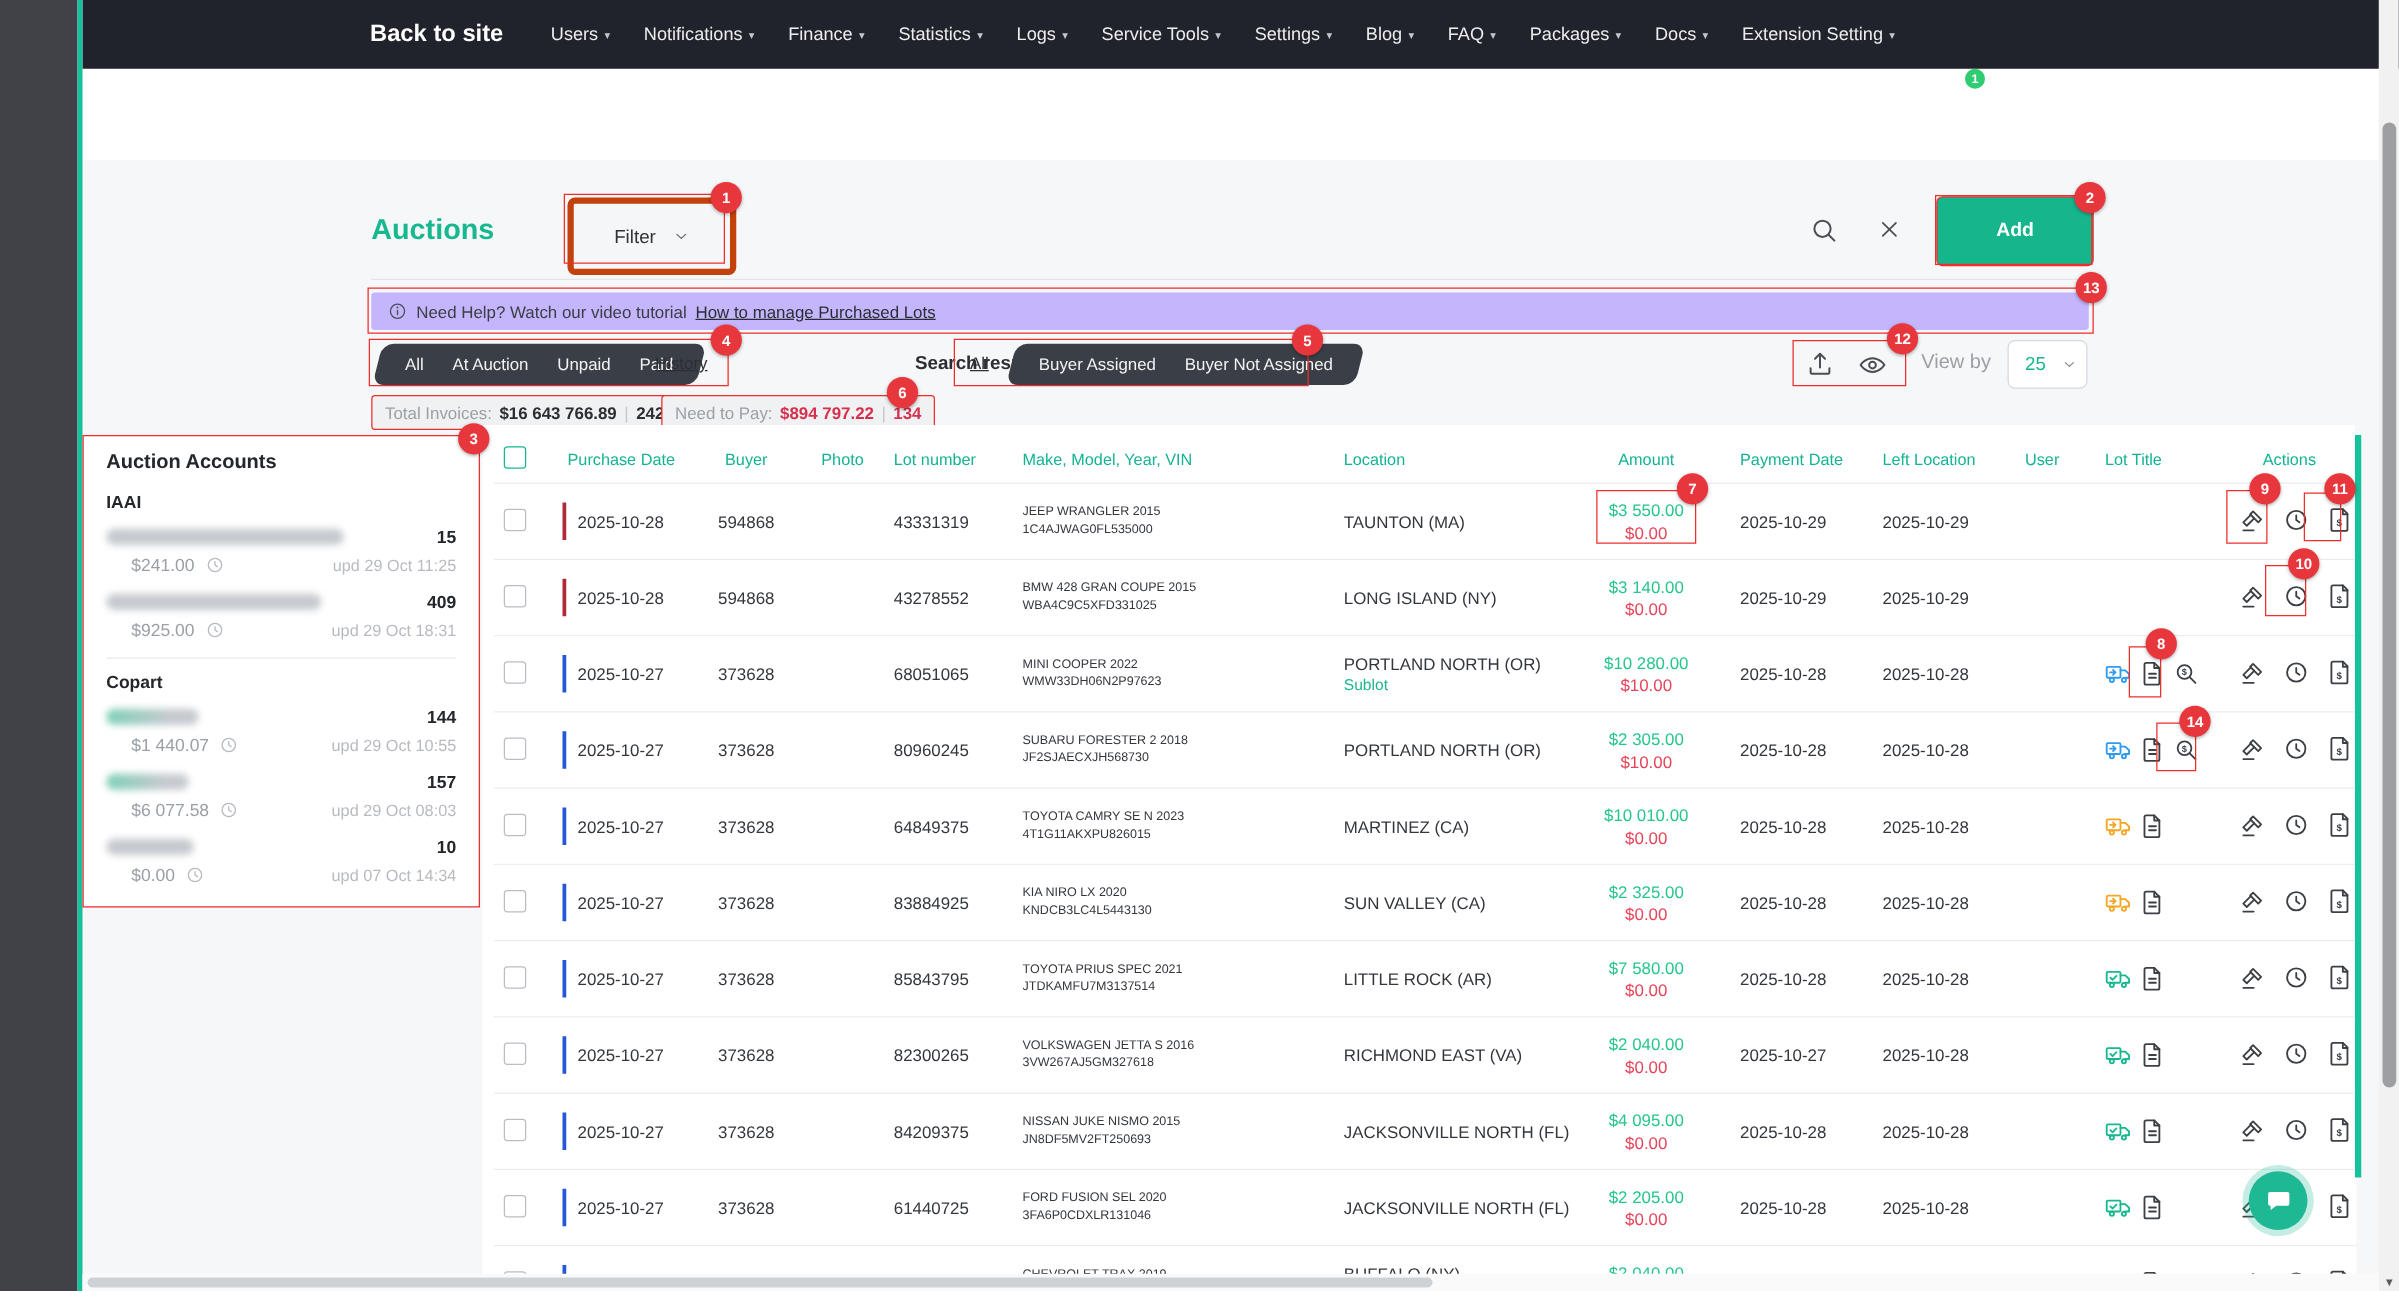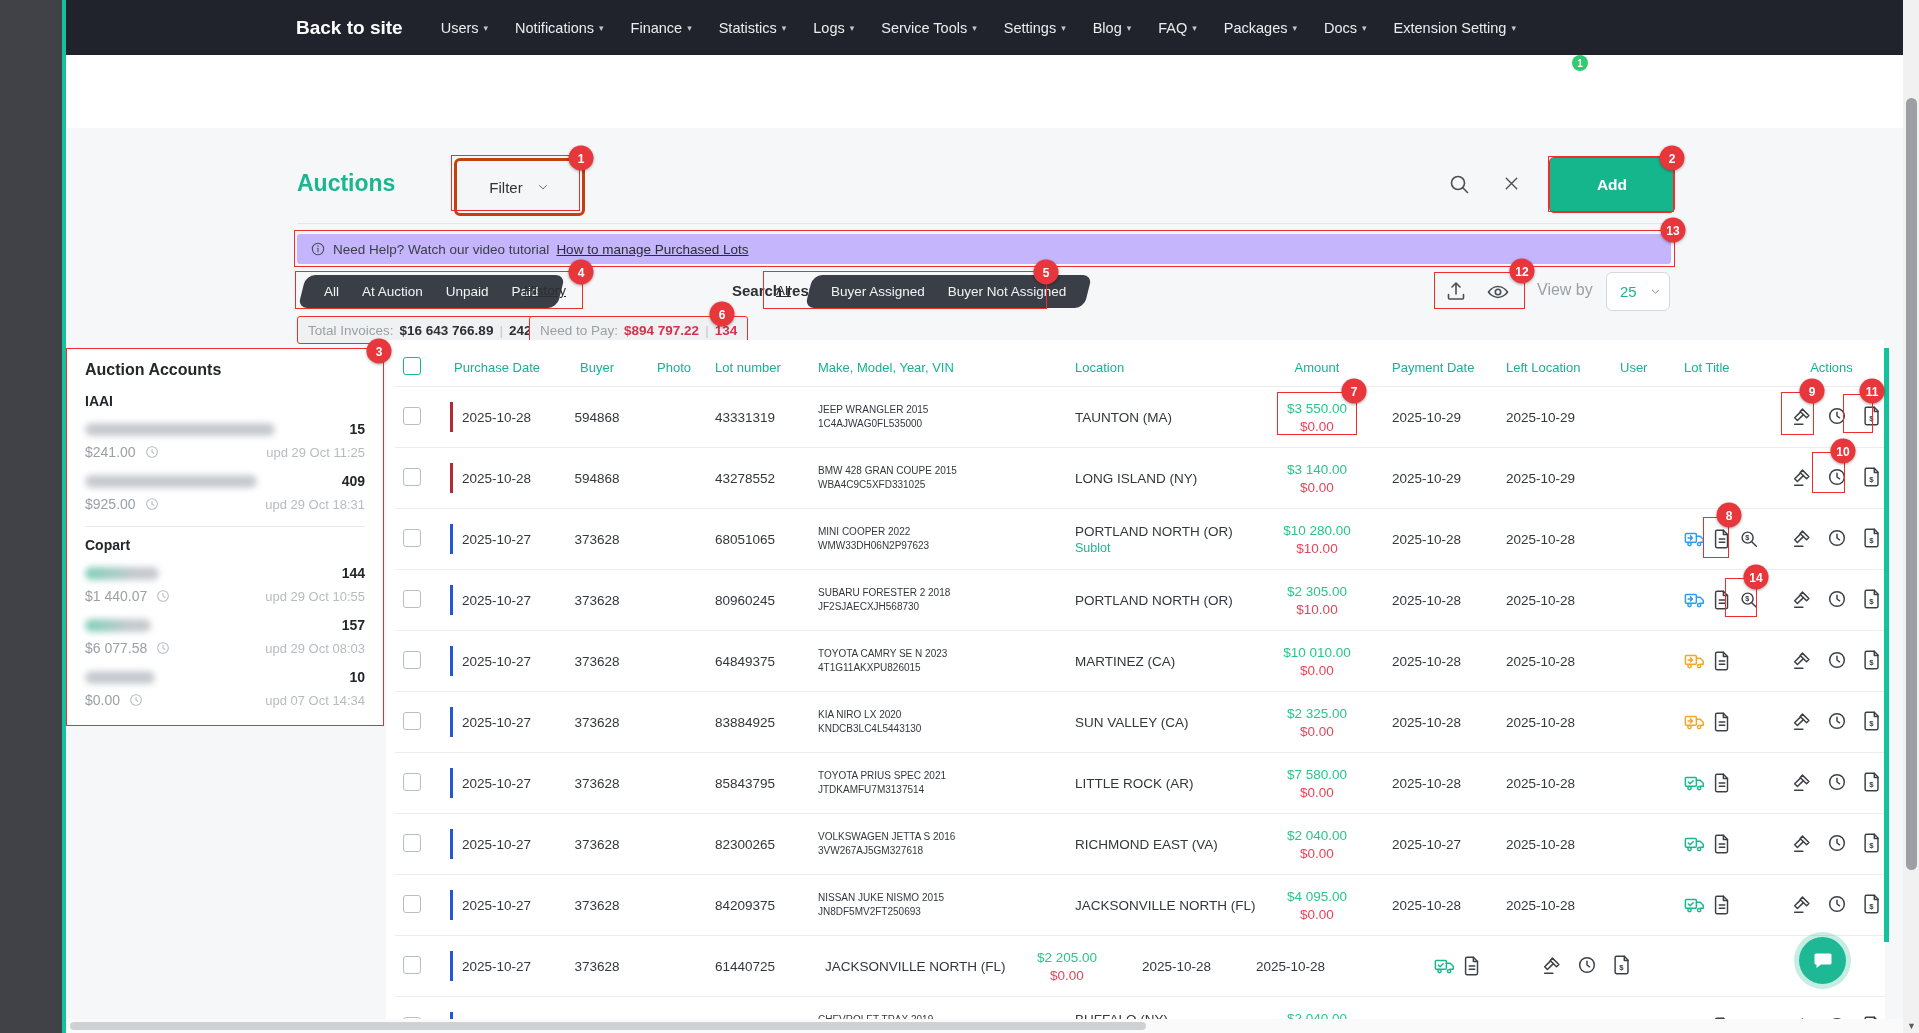--- a/index.html
+++ b/index.html
@@ -25,21 +25,21 @@
   .flag{left:1404px;top:65px;width:27px;height:18px;}
   .lang{left:1438px;top:67px;font-size:14px;font-weight:600;color:#2f3237;}
   .usd-l{left:1470px;top:67px;font-size:14.5px;color:#bcc0c5;}
   .usd-v{left:1506px;top:66px;font-size:14.5px;font-weight:bold;color:#2f3237;}
   .hicon{position:absolute;width:24px;height:24px;color:#3c4045;}
   .hicon svg{width:100%;height:100%;}
   .bell-badge{left:1572px;top:55px;width:16px;height:16px;background:#2fcc71;border-radius:50%;color:#fff;font-size:10px;font-weight:bold;display:flex;align-items:center;justify-content:center;z-index:7;}
   .hsep{left:1596px;top:64px;width:1px;height:22px;background:#e1e3e6;}
   
   .pg-title{left:297px;top:170px;font-size:23px;font-weight:600;color:#17b890;}
-  .filter-btn{left:454px;top:158px;width:125px;height:52px;background:#f5f6f8;border:3px solid #c2410c;border-radius:6px;display:flex;align-items:center;justify-content:center;gap:13px;font-size:15px;color:#2f3237;cursor:pointer;}
+  .filter-btn{left:454px;top:158px;width:125px;height:52px;background:#f5f6f8;border:5px solid #c2410c;border-radius:6px;display:flex;align-items:center;justify-content:center;gap:13px;font-size:15px;color:#2f3237;cursor:pointer;}
   .filter-btn .crt{width:14px;height:14px;color:#5c6167;}
   .search-wrap{left:591px;top:156px;width:947px;height:56px;background:#fff;border-radius:8px;box-shadow:0 1px 4px rgba(80,90,100,.08);}
   .search-input{position:absolute;left:26px;top:0;width:780px;height:56px;border:none;outline:none;font-size:15px;color:#3a3e44;background:transparent;font-family:"Liberation Sans",sans-serif;}
   .search-input::placeholder{color:#a9aeb5;}
   .s-mag{left:1447px;top:172px;width:23px;height:23px;color:#8a8f96;}
   .s-x{left:1501px;top:173px;width:21px;height:21px;color:#5b6066;}
   .add-btn{left:1549px;top:157px;width:124px;height:54px;background:#16b68c;border:1px solid #ef2d2d;border-radius:5px;color:#fff;font-weight:bold;font-size:15.5px;display:flex;align-items:center;justify-content:center;cursor:pointer;}
   
   .help-bar{left:297px;top:234px;width:1374px;height:30px;background:#c4b5fd;border-radius:3px;display:flex;align-items:center;padding-left:13px;box-sizing:border-box;gap:7px;}
   .help-bar .hi{width:16px;height:16px;color:#4b4f55;flex:none;}
@@ -68,21 +68,21 @@
   .tot-red .tot-val,.tot-red .tot-cnt{color:#d5314e;}
   
   .acc-panel{left:67px;top:349px;width:316px;height:376px;background:#fff;box-sizing:border-box;padding:12px 18px;z-index:2;}
   .acc-title{font-size:16px;font-weight:bold;color:#23262b;margin-bottom:14px;}
   .acc-group{font-size:14px;font-weight:bold;color:#23262b;margin:10px 0 12px;}
   .acc-row{margin-bottom:13px;}
   .acc-l1{display:flex;justify-content:space-between;align-items:center;margin-bottom:7px;}
   .blur-bar{height:13px;border-radius:7px;background:#c6cacf;filter:blur(3px);}
   .blur-teal{background:linear-gradient(90deg,#7fd0b8,#c6cacf 70%);}
   .acc-cnt{font-size:14px;font-weight:600;color:#23262b;}
-  .acc-l2{display:flex;justify-content:space-between;align-items:center;}
+  .acc-l2{display:flex;justify-content:space-between;align-items:center;margin-left:20px;}
   .acc-bal{font-size:14px;color:#9aa0a6;display:flex;align-items:center;gap:8px;}
   .acc-bal .ci{width:16px;height:16px;color:#b7bbc0;}
   .acc-upd{font-size:13px;color:#b7bbc0;}
   .acc-div{height:1px;background:#e8e9ea;margin:14px 0 10px;}
   
   .tablebg{left:386px;top:340px;width:1498px;height:693px;background:#fff;}
   .thead{left:395px;top:348px;width:1490px;height:38px;display:flex;align-items:center;background:#fff;}
   .th{font-size:13px;color:#15b394;white-space:nowrap;box-sizing:border-box;}
   .rows{left:395px;top:386px;width:1490px;height:647px;}
   .trow{display:flex;align-items:center;height:60px;border-top:1px solid #ededee;background:#fff;}
@@ -1088,20 +1088,24 @@
     </div>
       <div class="trow">
       <div class="cell c-cb"><span class="cb"></span></div>
       <div class="cell c-pd">
           <span class="accent acc-blue"></span>
           <span>2025-10-27</span>
         </div>
       <div class="cell c-buyer">373628</div>
       <div class="cell c-photo"></div>
       <div class="cell c-lot">61440725</div>
+      <div class="cell c-make">
+        <div class="mk">FORD FUSION SEL 2020</div>
+        <div class="mk">3FA6P0CDXLR131046</div>
+      </div>
       <div class="cell c-loc">
         <div>JACKSONVILLE NORTH (FL)</div>
 
       </div>
       <div class="cell c-amt">
         <div class="amt-g">$2 205.00</div>
         <div class="amt-r">$0.00</div>
       </div>
       <div class="cell c-pay">2025-10-28</div>
       <div class="cell c-left">2025-10-28</div>

